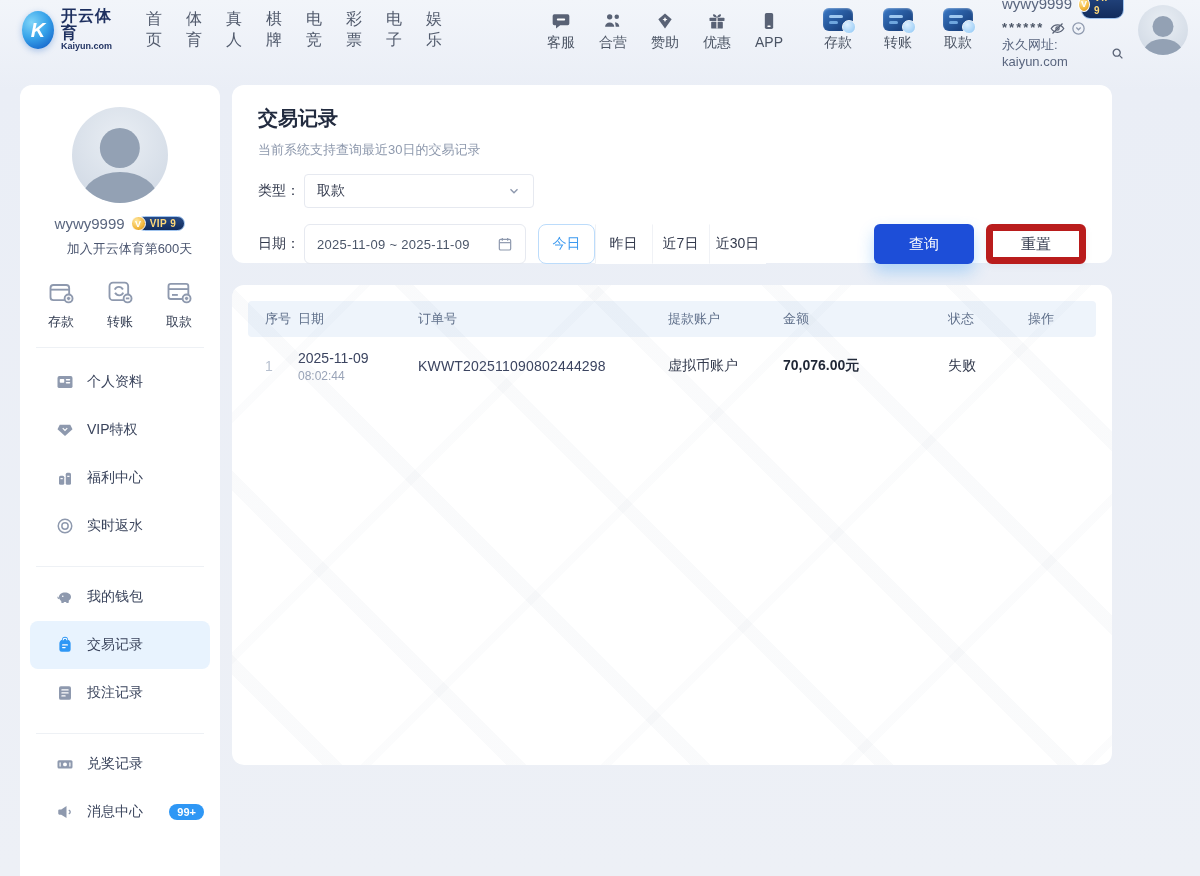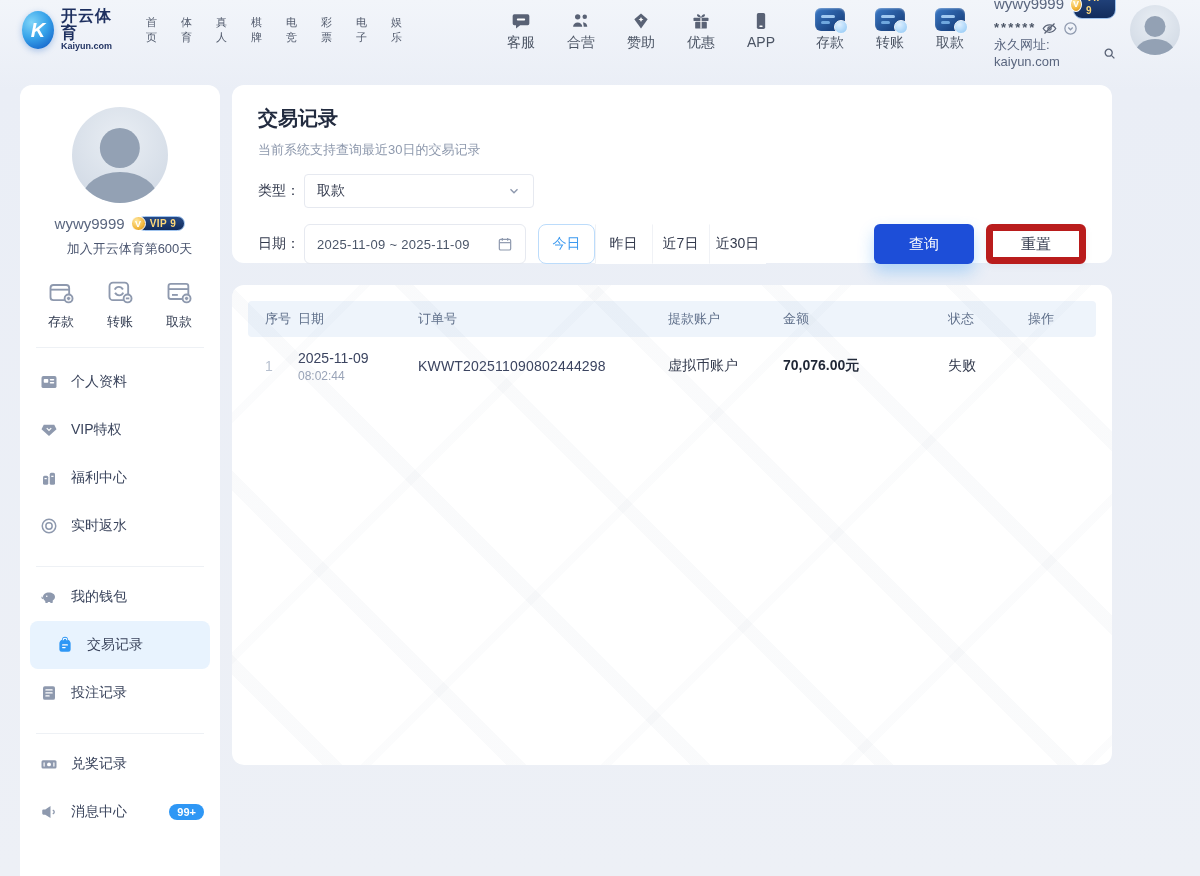--- a/index.html
+++ b/index.html
@@ -16,23 +16,23 @@
   .logo { display:flex; align-items:center; gap:7px; }
   .logo-mark { width:38px; height:38px; border-radius:50%;
     background:radial-gradient(circle at 30% 30%,#7fd4f8,#38a4ea 45%,#1b6fd0 80%,#1257b0);
     display:flex; align-items:center; justify-content:center;
     color:#fff; font-weight:bold; font-size:20px; font-style:italic;
     box-shadow:0 2px 6px rgba(40,110,200,.35); }
   .logo-text { line-height:1.05; }
   .logo-cn { font-size:16px; font-weight:bold; color:#1d2f5f; letter-spacing:1px; }
   .logo-en { font-size:9px; color:#1d2f5f; font-weight:bold; }
   .mainnav { display:flex; gap:24px; margin-left:28px; }
-  .mainnav .nav-item { font-size:11px; color:#525b6d; cursor:pointer; }
-
-  .quick-icons { display:flex; gap:18px; margin-left:98px; }
+  .mainnav .nav-item { font-size:16px; color:#525b6d; cursor:pointer; }
+
+  .quick-icons { display:flex; gap:10px; margin-left:98px; }
   .qi { display:flex; flex-direction:column; align-items:center; gap:3px; width:42px; cursor:pointer; }
   .qi .glyph { height:22px; display:flex; align-items:flex-end; }
   .qi .lbl { font-size:14px; color:#4b5464; }
 
   .wallet-icons { display:flex; gap:16px; margin-left:26px; }
   .wi { display:flex; flex-direction:column; align-items:center; gap:3px; width:44px; cursor:pointer; }
   .wi .cube { width:30px; height:23px; border-radius:6px; position:relative;
     background:linear-gradient(145deg,#3a79c6,#1b4584 75%);
     box-shadow:inset 0 1px 2px rgba(255,255,255,.35); }
   .wi .cube::after { content:""; position:absolute; right:-3px; bottom:-3px; width:12px; height:12px;
@@ -69,21 +69,21 @@
     background:#fff; border-radius:12px; padding-top:22px; }
   .side-avatar { width:96px; height:96px; margin:0 auto; }
   .side-user { display:flex; align-items:center; justify-content:center; gap:6px; margin-top:12px; }
   .side-username { font-size:15px; color:#5a667f; }
   .side-joined { text-align:center; font-size:13px; color:#4b5670; margin-top:8px;padding-left:19px; }
   .side-actions { display:flex; justify-content:space-between; padding:0 26px; margin-top:20px; }
   .sa { display:flex; flex-direction:column; align-items:center; gap:7px; cursor:pointer; }
   .sa .lbl { font-size:13px; color:#333d52; }
   .side-divider { height:1px; background:#eef1f5; margin:16px 16px 6px; }
   .menu { margin-top:10px; }
-  .menu-item { display:flex; align-items:center; gap:13px; height:48px; padding-left:20px;
+  .menu-item { display:flex; align-items:center; gap:13px; height:48px; padding-left:36px;
     font-size:14px; color:#3a445c; cursor:pointer; position:relative; }
   .menu-item.active { background:#e8f3fe; border-radius:8px; margin:0 10px; padding-left:26px; }
   .menu-badge { margin-left:auto; margin-right:16px; background:#2e97f5; color:#fff;
     font-size:11px; font-weight:bold; border-radius:10px; padding:2px 8px; }
 
   
   .card { position:absolute; background:#fff; border-radius:12px; }
   .filter-card { left:232px; top:85px; width:880px; height:178px; padding:20px 20px 0 26px; }
   .page-title { font-size:20px; font-weight:bold; color:#222b3f; }
   .page-subtitle { font-size:13px; color:#8e99ad; margin-top:9px; }

